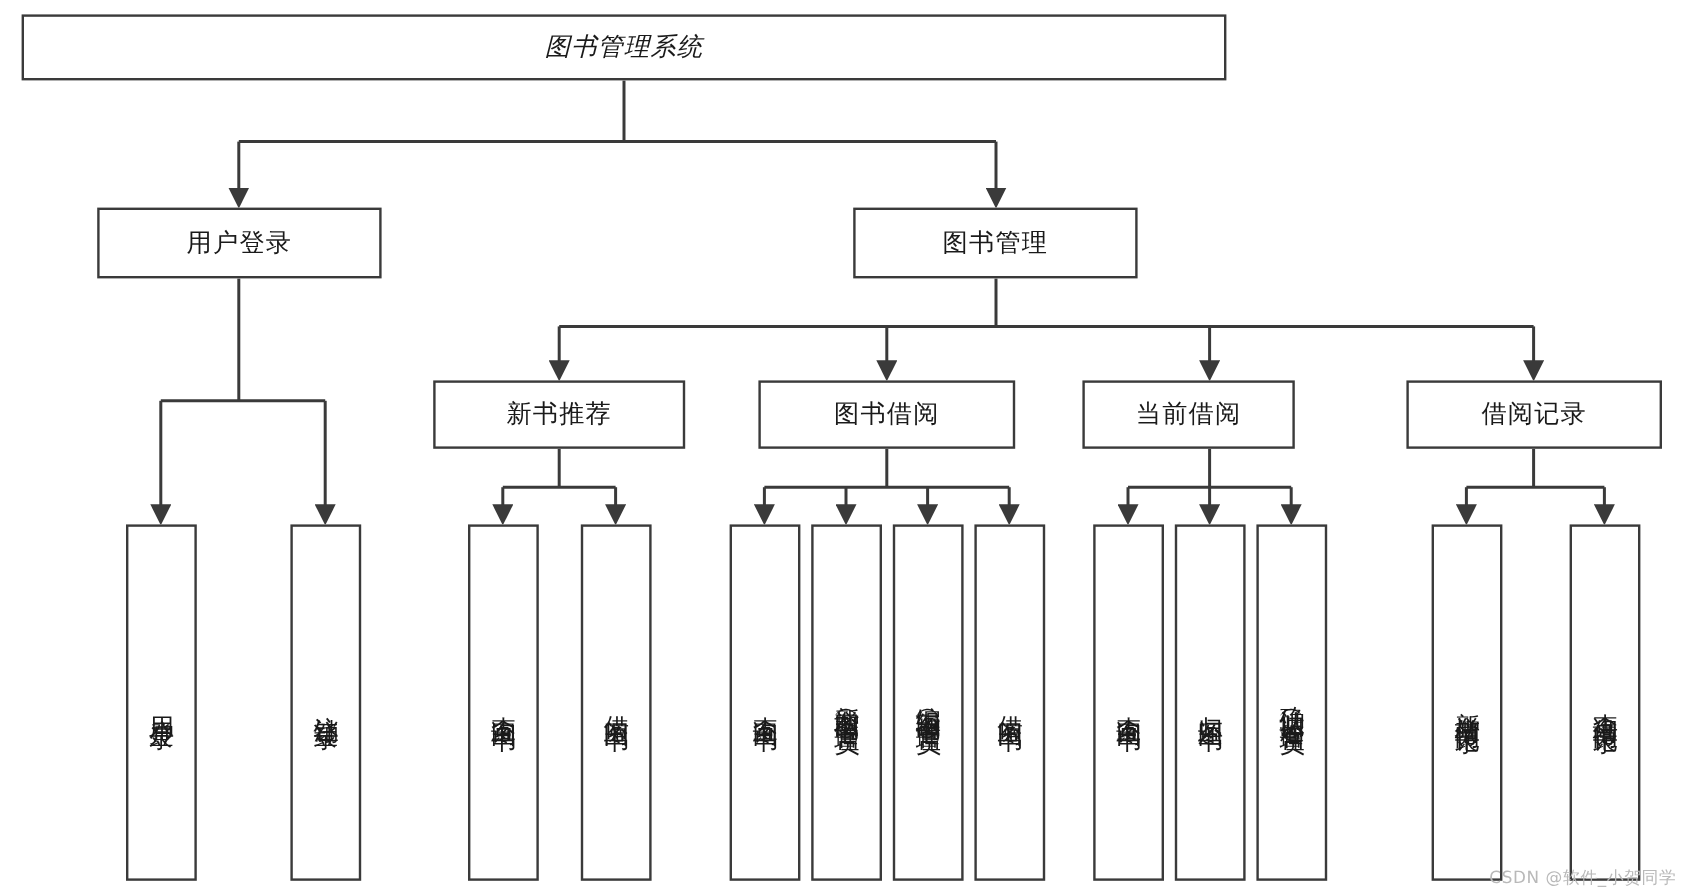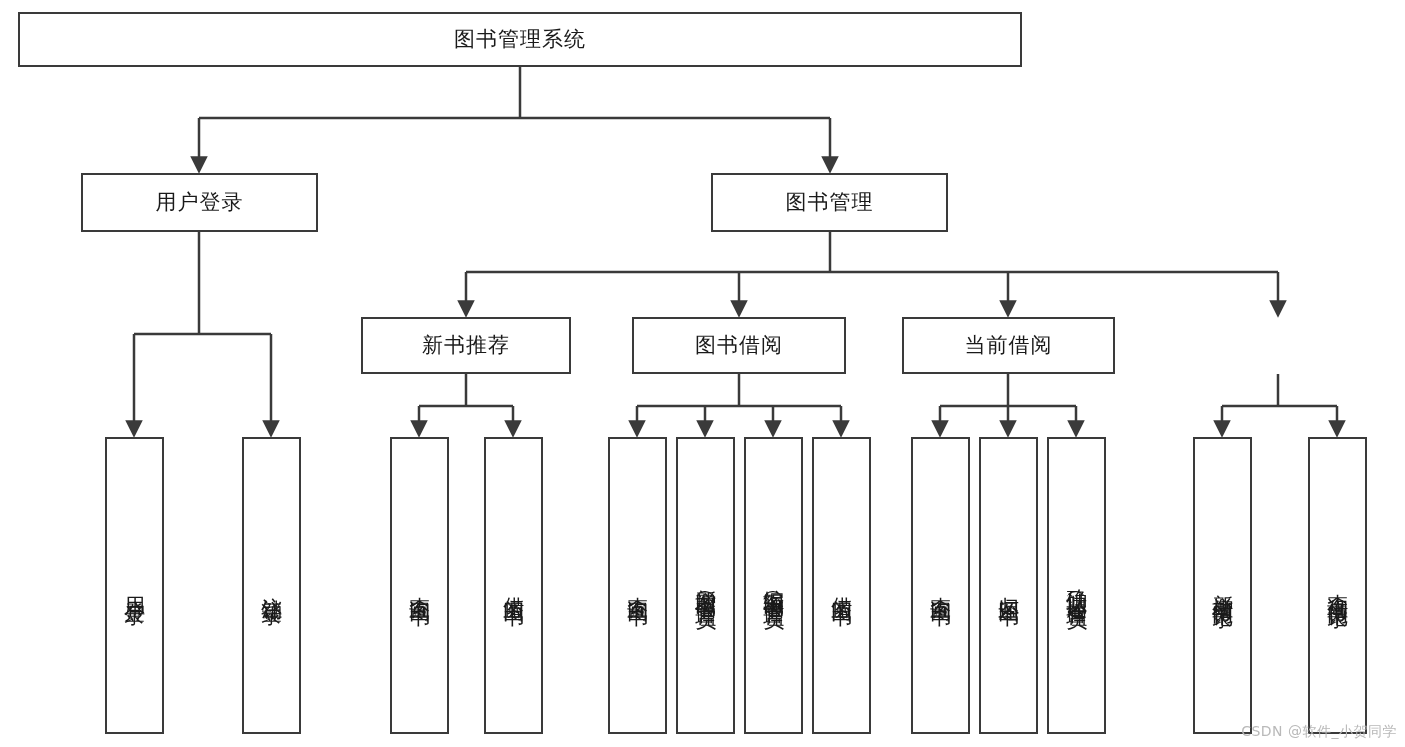--- a/index.html
+++ b/index.html
@@ -106,39 +106,42 @@
       <path d="M 1008 406 L 1008 429" marker-end="url(#arrow)"></path>
       <path d="M 1076 406 L 1076 429" marker-end="url(#arrow)"></path>
 
       <path d="M 1278 374 L 1278 406"></path>
       <path d="M 1222 406 L 1337 406"></path>
       <path d="M 1222 406 L 1222 429" marker-end="url(#arrow)"></path>
       <path d="M 1337 406 L 1337 429" marker-end="url(#arrow)"></path>
     </g>
   </svg>
 
-  <div class="node node-h" style="left:18px; top:12px; width:1004px; height:55px;">
+  <div class="node node-h" style="left:18px; top:12px; width:1004px; height:55px;font-style:italic;">
     <span>图书管理系统</span>
   </div>
 
   <div class="node node-h" style="left:81px; top:173px; width:237px; height:59px;">
     <span>用户登录</span>
   </div>
   <div class="node node-h" style="left:711px; top:173px; width:237px; height:59px;text-align:center;">
     <span>图书管理</span>
   </div>
 
   <div class="node node-h" style="left:632px; top:317px; width:214px; height:57px;">
     <span>图书借阅</span>
   </div>
   <div class="node node-h" style="left:361px; top:317px; width:210px; height:57px;">
     <span>新书推荐</span>
   </div>
-  <div class="node node-h" style="left:902px; top:317px; width:213px; height:57px;">
+  <div class="node node-h" style="left:902px; top:317px; width:177px; height:57px;">
     <span>当前借阅</span>
+  </div>
+  <div class="node node-h" style="left:1172px; top:317px; width:213px; height:57px;">
+    <span>借阅记录</span>
   </div>
 
   <div class="node node-v" style="left:105px; top:437px; width:59px; height:297px;">
     <span>用户登录</span>
   </div>
   <div class="node node-v" style="left:242px; top:437px; width:59px; height:297px;">
     <span>注销登录</span>
   </div>
 
   <div class="node node-v" style="left:390px; top:437px; width:59px; height:297px;">

